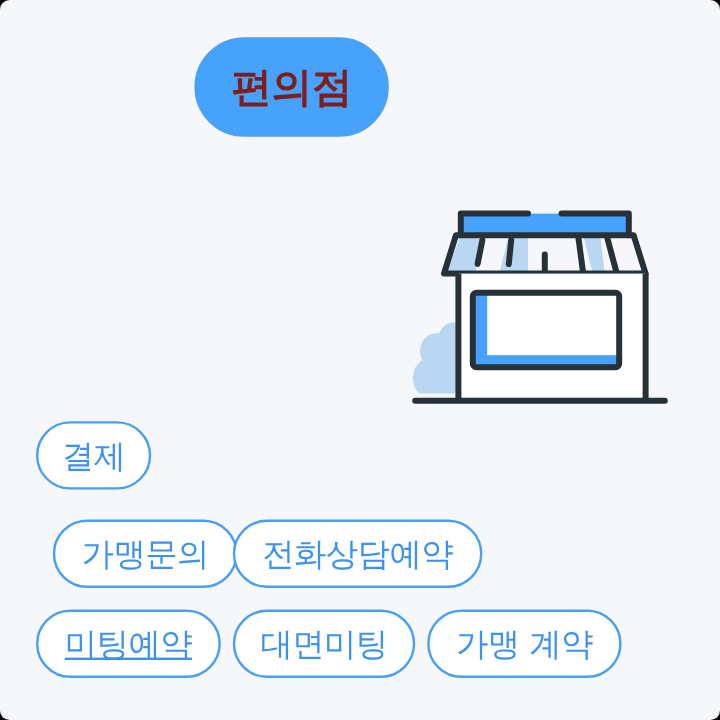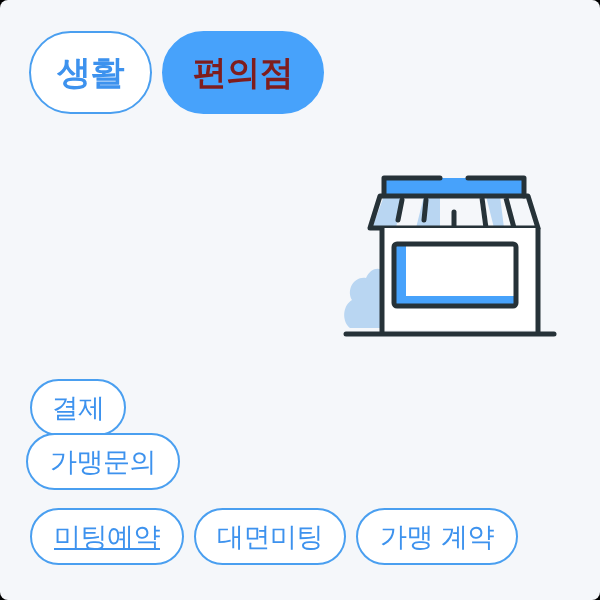--- a/index.html
+++ b/index.html
@@ -19,23 +19,20 @@
   .pill.big { height: 83px; font-size: 34px; font-weight: bold; }
   .pill.big.active { background: #47a2fb; border-color: #47a2fb; color: #7f1d1d; }
   .pill.small { height: 57px; font-size: 27px; font-weight: normal; border-width: 2.5px; }
   .store { position: absolute; left: 340px; top: 172px; width: 220px; height: 172px; }
 </style>
 </head>
 <body>
 
 <div class="card">
 
-  <div class="pill big" style="left:29px; top:31px; width:123px;">
-    <span>생활</span>
-  </div>
   <div class="pill big active" style="left:162px; top:31px; width:162px;">
     <span>편의점</span>
   </div>
 
   <div class="store">
     <svg width="220" height="172" viewBox="0 0 220 172" xmlns="http://www.w3.org/2000/svg">
 
       <path d="M10 156 C2 150 2 134 12 128 C6 118 14 104 26 106 C30 96 40 94 44 100 L44 156 Z" fill="#b9d6f2"></path>
 
       <rect x="44" y="6" width="140" height="18" fill="#47a2fb"></rect>
@@ -56,26 +53,29 @@
       <line x1="198" y1="56" x2="198" y2="160" stroke="#263238" stroke-width="5"></line>
 
       <rect x="54" y="72" width="122" height="62" fill="#47a2fb"></rect>
       <rect x="66" y="72" width="110" height="52" fill="#ffffff"></rect>
       <rect x="54" y="72" width="122" height="62" rx="3" fill="none" stroke="#263238" stroke-width="5"></rect>
 
       <line x1="6" y1="162" x2="214" y2="162" stroke="#263238" stroke-width="5" stroke-linecap="round"></line>
     </svg>
   </div>
 
-  <div class="pill small" style="left:30px; top:351px; width:96px;margin-top:28px;">
+  <div class="pill small" style="left:30px; top:351px; width:96px;">
     <span>결제</span>
   </div>
 
-  <div class="pill small" style="left:26px; top:433px; width:154px;">
+  <div class="pill small" style="left:44px; top:433px; width:154px;">
     <span>가맹문의</span>
+  </div>
+  <div class="pill small" style="left:194px; top:433px; width:208px;">
+    <span>전화상담예약</span>
   </div>
 
   <div class="pill small" style="left:30px; top:508px; width:154px;text-decoration:underline;">
     <span>미팅예약</span>
   </div>
   <div class="pill small" style="left:194px; top:508px; width:152px;">
     <span>대면미팅</span>
   </div>
   <div class="pill small" style="left:356px; top:508px; width:162px;">
     <span>가맹 계약</span>

